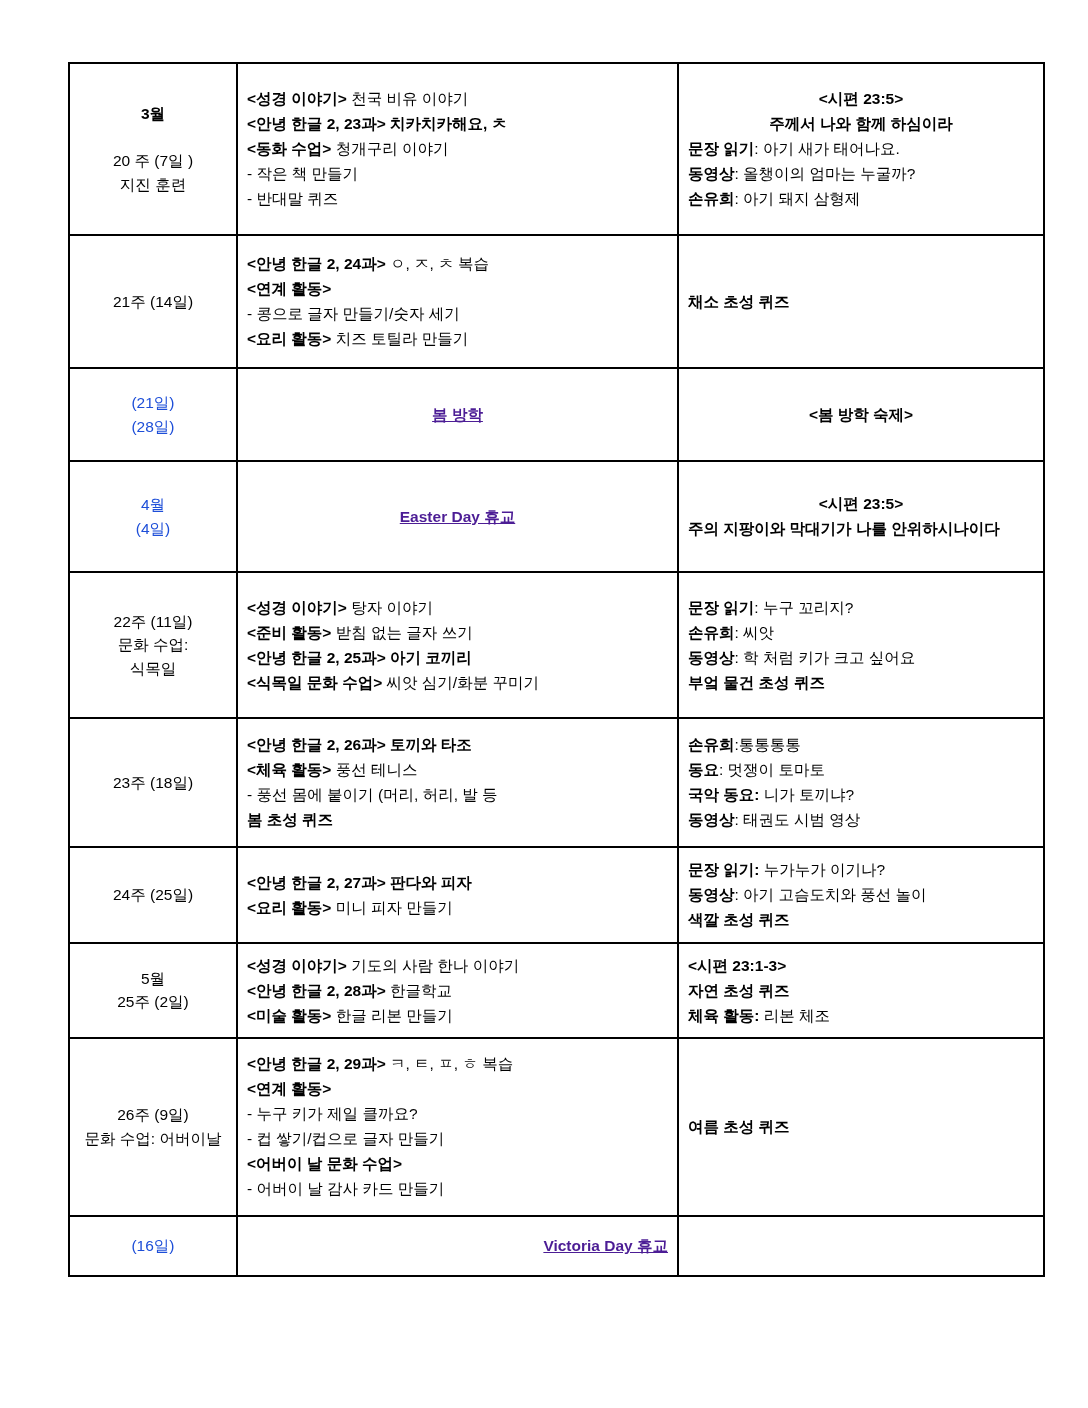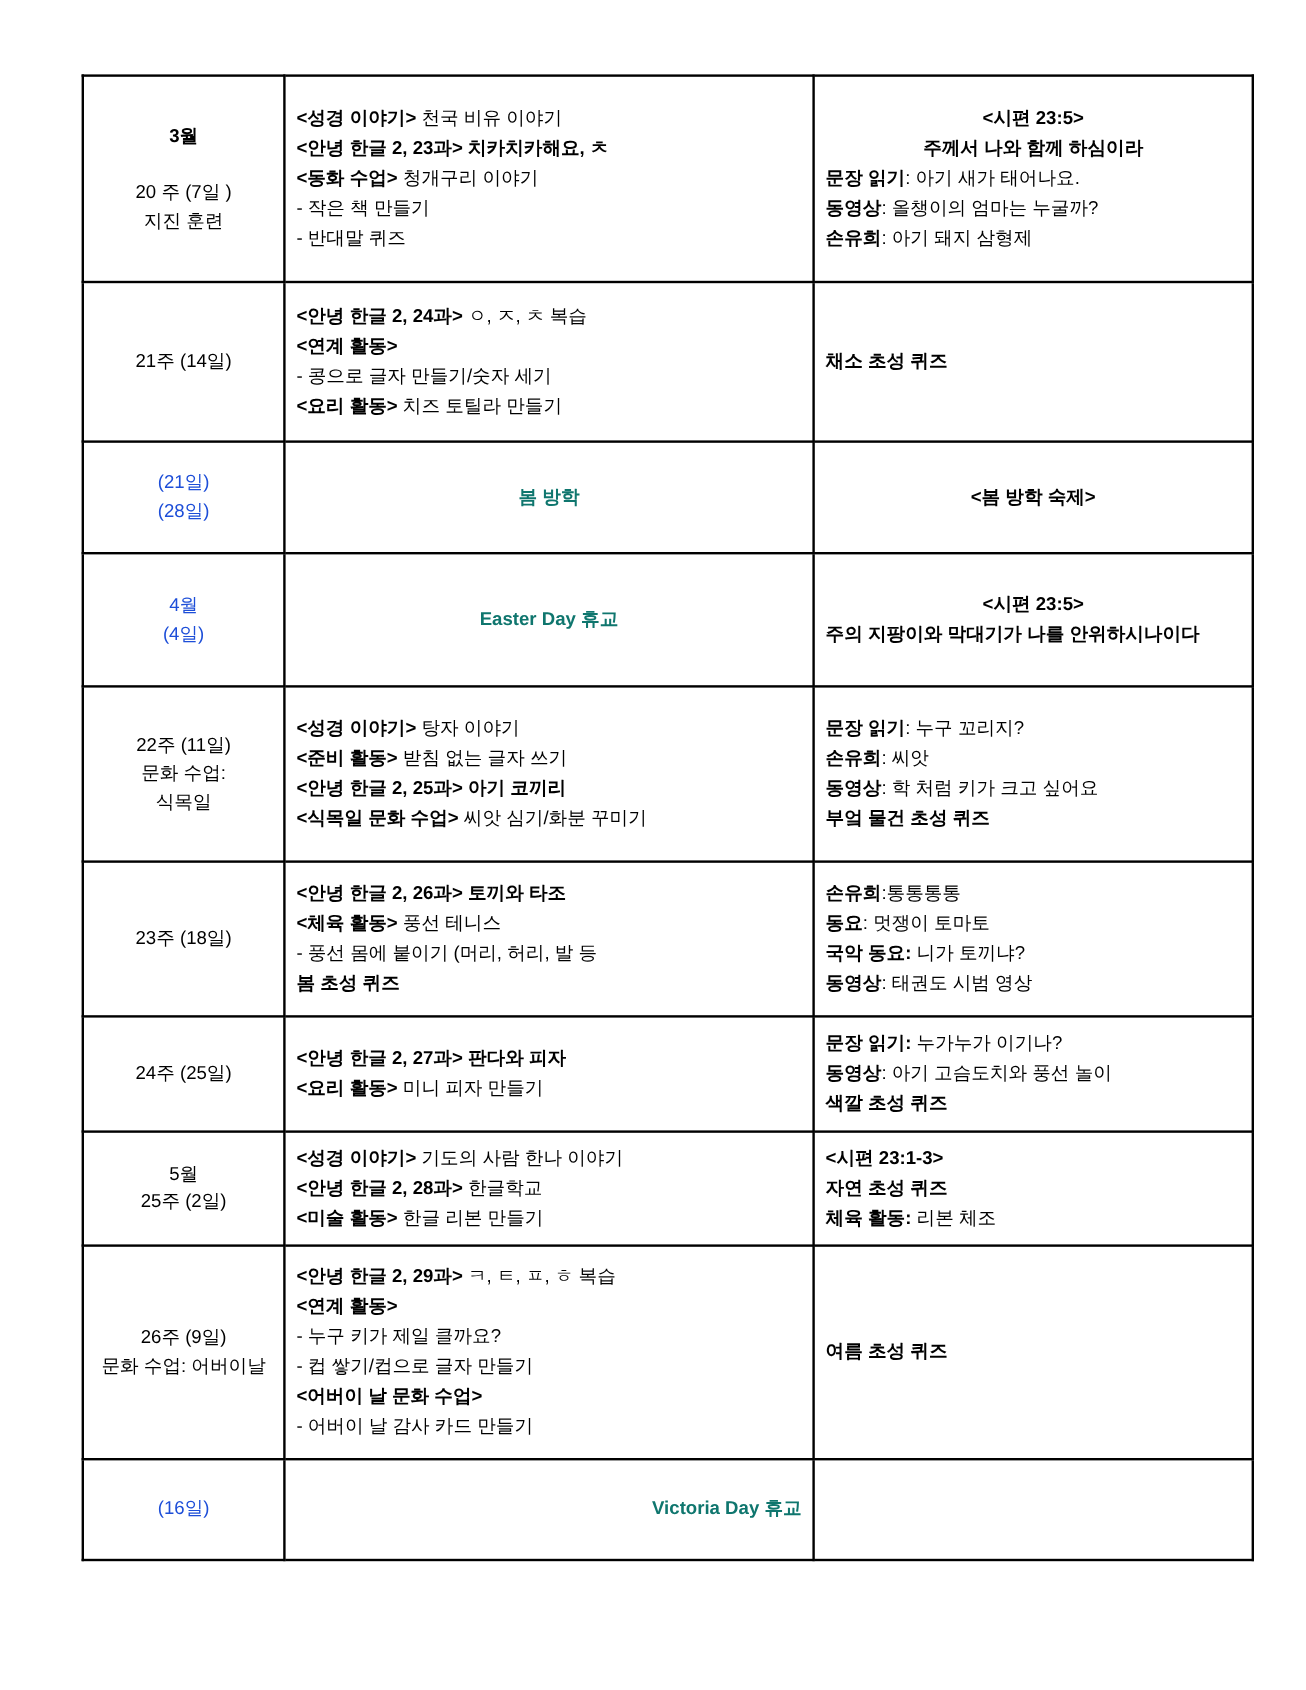--- a/index.html
+++ b/index.html
@@ -77,21 +77,21 @@
     text-align: center;
     vertical-align: middle;
   }
 
   .ln {
     display: block;
     white-space: nowrap;
   }
   .b { font-weight: bold; }
   .red { color: #E02020; }
-  .redb { color: #0f766e; font-weight: bold; }
+  .redb { color: #4c1d95; font-weight: bold; text-decoration: underline; }
 
   td.main .ln, td.extra .ln {
     margin: 1.5px 0;
   }
 
   
 </style>
 </head>
 <body>
 
@@ -240,21 +240,21 @@
             <span class="ln"><span class="b">&lt;연계 활동&gt;</span></span>
             <span class="ln"><span class="">- 누구 키가 제일 클까요?</span></span>
             <span class="ln"><span class="">- 컵 쌓기/컵으로 글자 만들기</span></span>
             <span class="ln"><span class="b">&lt;어버이 날 문화 수업&gt;</span></span>
             <span class="ln"><span class="">- 어버이 날 감사 카드 만들기</span></span>
           </td>
           <td class="extra">
             <span class="ln"><span class="b">여름 초성 퀴즈</span></span>
           </td>
         </tr>
-        <tr style="height: 84px;">
+        <tr style="height: 60px;">
           <td class="week red">
             <span class="ln">(16일)</span>
           </td>
           <td class="main center">
             <span class="ln" style="text-align: right;"><span class="redb">Victoria Day 휴교</span></span>
           </td>
           <td class="extra">&nbsp;</td>
         </tr>
       </tbody>
   </table>

